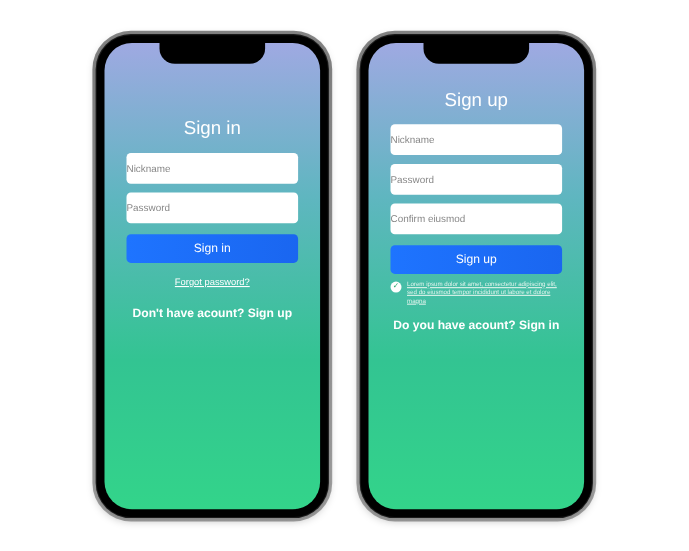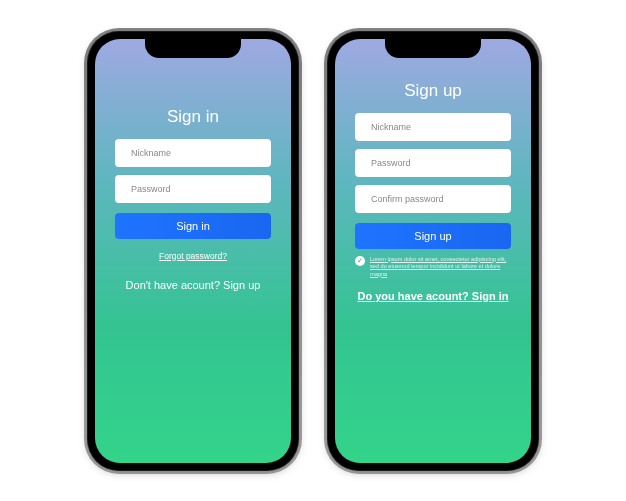--- a/index.html
+++ b/index.html
@@ -63,21 +63,21 @@
   .title.t2 { margin-top: 4px; }
   .field {
     width: 100%;
     height: 28px;
     background: #fff;
     border-radius: 4px;
     border: none;
     margin-bottom: 8px;
     font-size: 9px;
     color: #888;
-    padding: 0 16px;
+    padding: 0 0;
     display: flex;
     align-items: center;
   }
   .btn {
     width: 100%;
     height: 26px;
     background: linear-gradient(90deg,#1e74ff,#1a66f0);
     border: none;
     border-radius: 4px;
     color: #fff;
@@ -93,21 +93,21 @@
     font-size: 8.5px;
     margin-top: 12px;
     text-decoration: underline;
   }
   .switch {
     color: #fff;
     font-size: 11px;
     margin-top: 18px;
     font-weight: 500;
   }
-  .switch span { font-weight: 400; }
+  .switch span { font-weight: 700; }
   .terms-row {
     display: flex;
     align-items: flex-start;
     gap: 5px;
     margin-top: 7px;
     width: 100%;
   }
   .check {
     flex: 0 0 auto;
     width: 10px;
@@ -126,21 +126,21 @@
     line-height: 1.35;
     color: #dff3ec;
     text-decoration: underline;
   }
   .switch2 {
     color: #fff;
     font-size: 11px;
     margin-top: 12px;
     font-weight: 500;
   }
-  .switch2 span { font-weight: 600; text-decoration: underline; }
+  .switch2 span { font-weight: 600; }
 </style>
 </head>
 <body>
 
 <div class="phone">
   <div class="notch"></div>
   <div class="screen">
     <div class="title">Sign in</div>
     <div class="field">
       <span>Nickname</span>
@@ -162,21 +162,21 @@
   <div class="notch"></div>
   <div class="screen">
     <div class="title t2">Sign up</div>
     <div class="field">
       <span>Nickname</span>
     </div>
     <div class="field">
       <span>Password</span>
     </div>
     <div class="field">
-      <span>Confirm password</span>
+      <span>Confirm eiusmod</span>
     </div>
     <div class="btn">
       <span>Sign up</span>
     </div>
     <div class="terms-row">
       <div class="check">
         <span>✓</span>
       </div>
       <div class="terms">Lorem ipsum dolor sit amet, consectetur adipiscing elit, sed do eiusmod tempor incididunt ut labore et dolore magna</div>
     </div>

